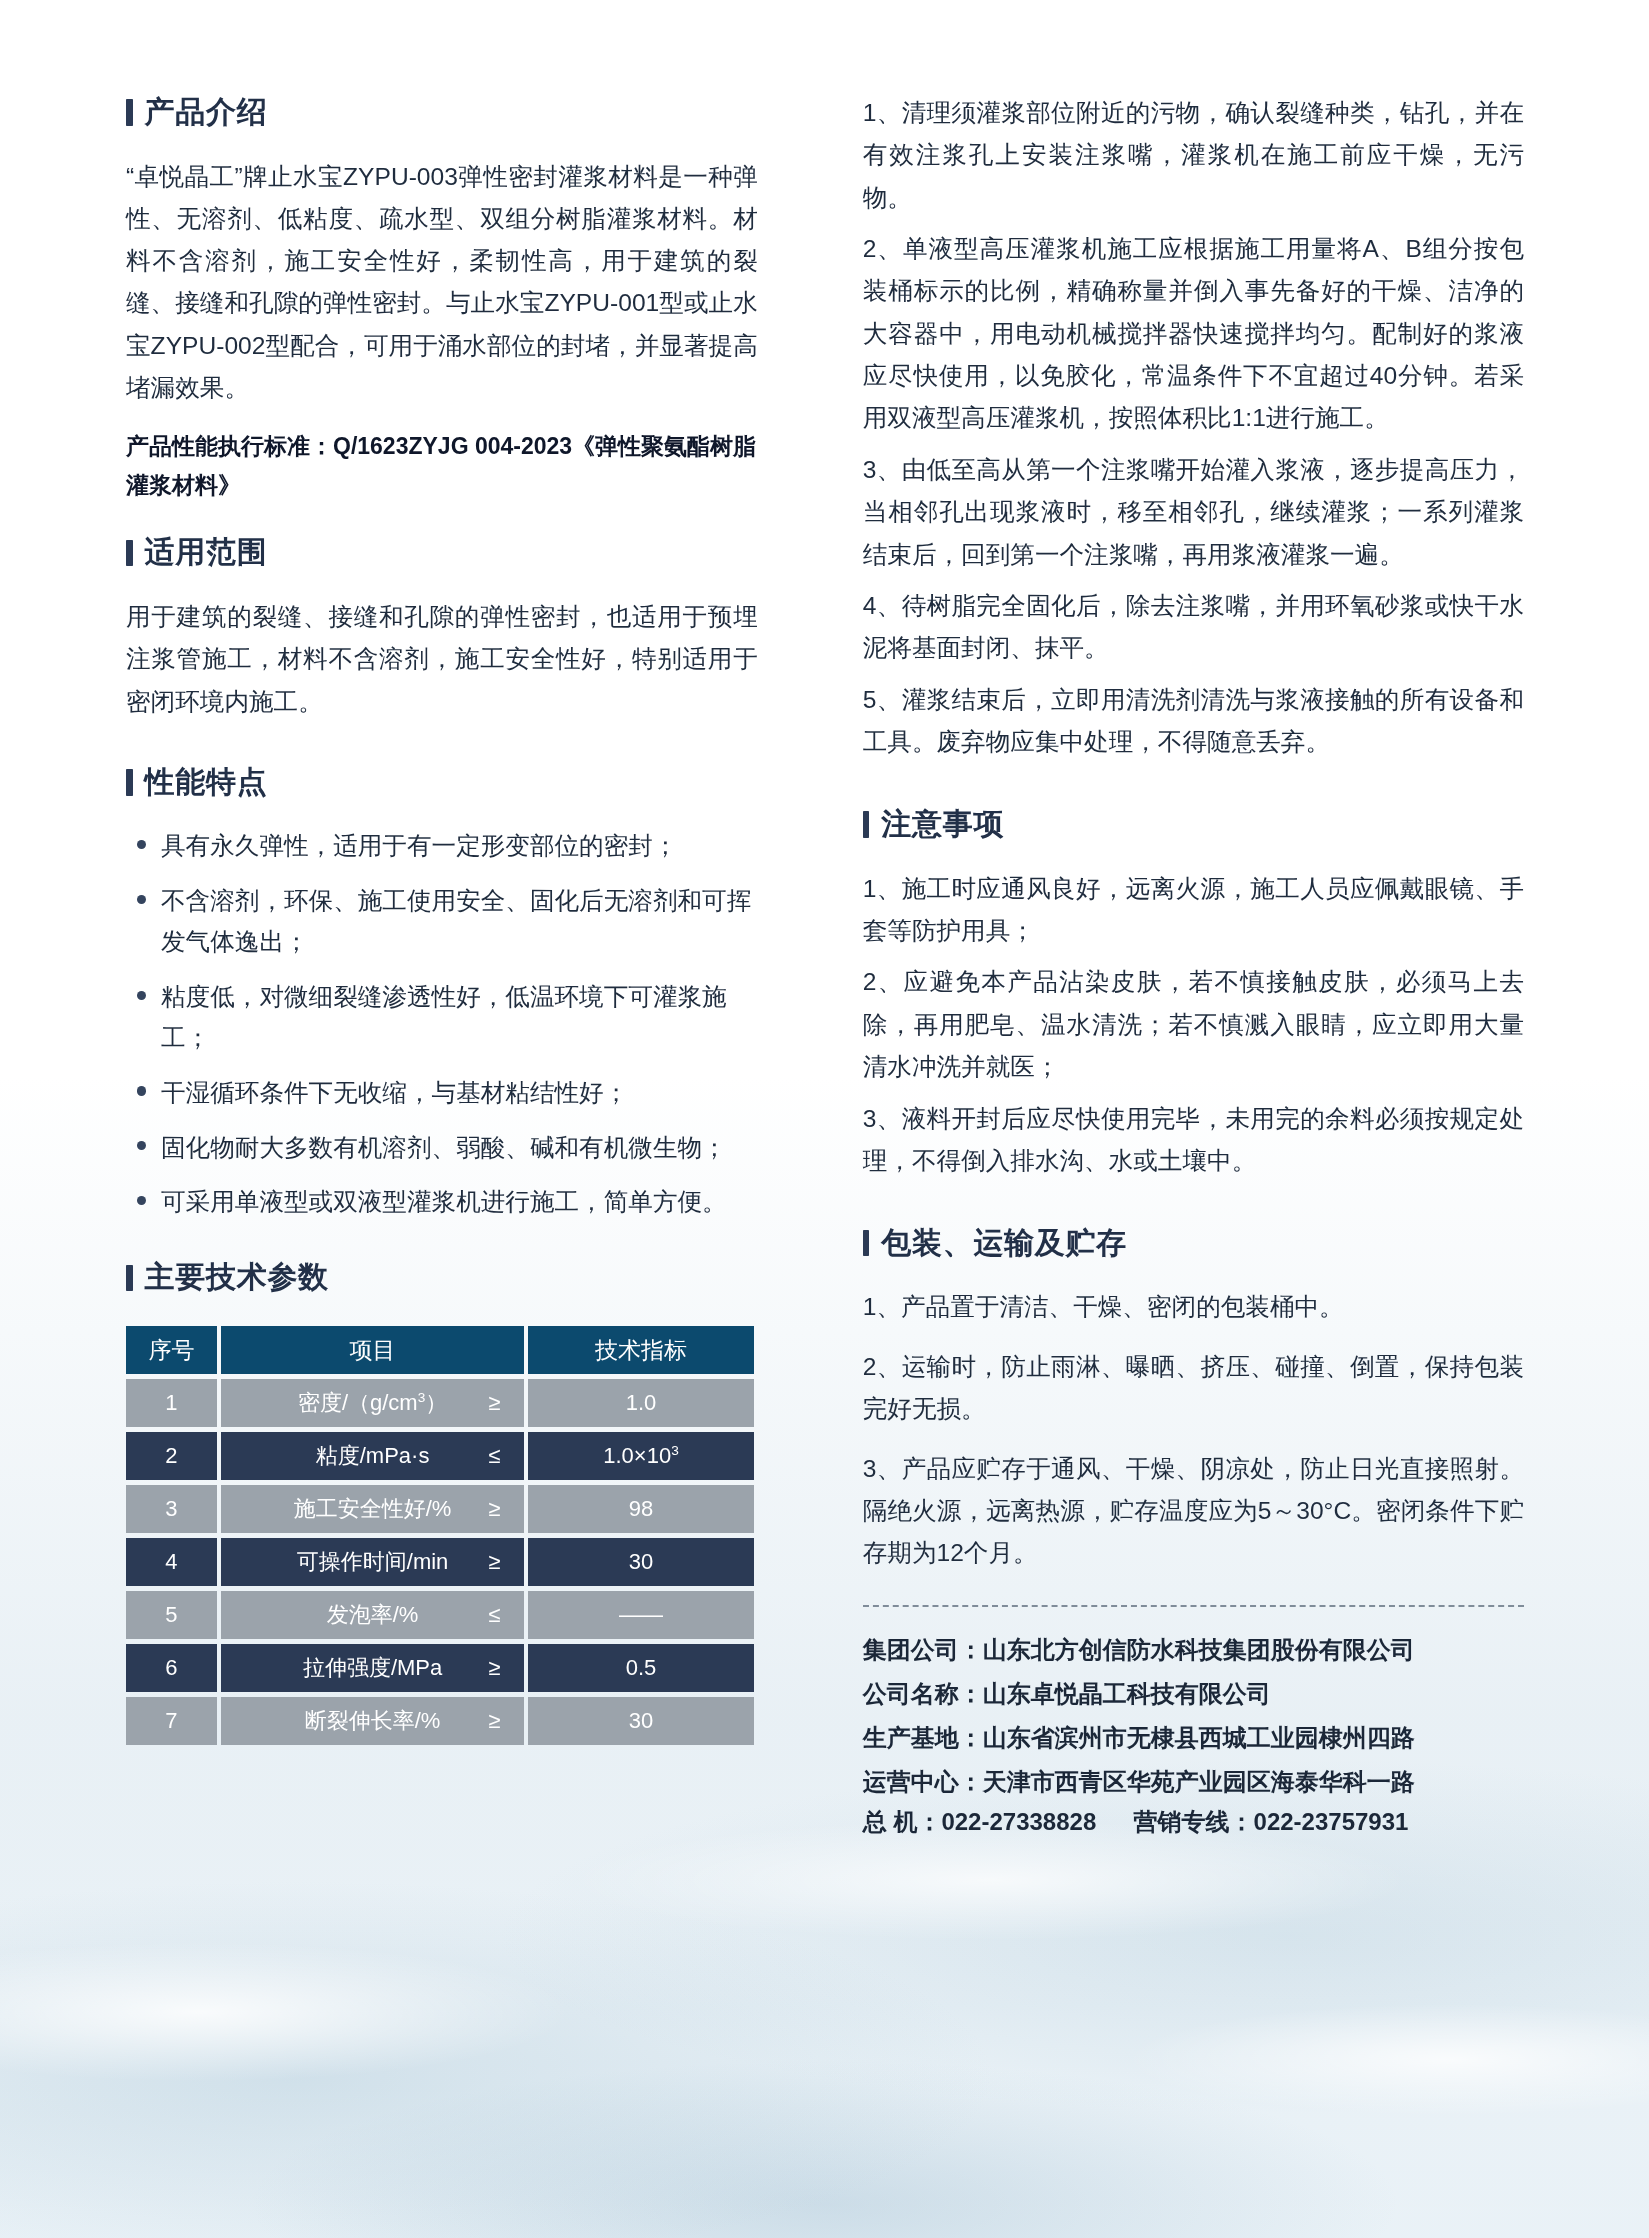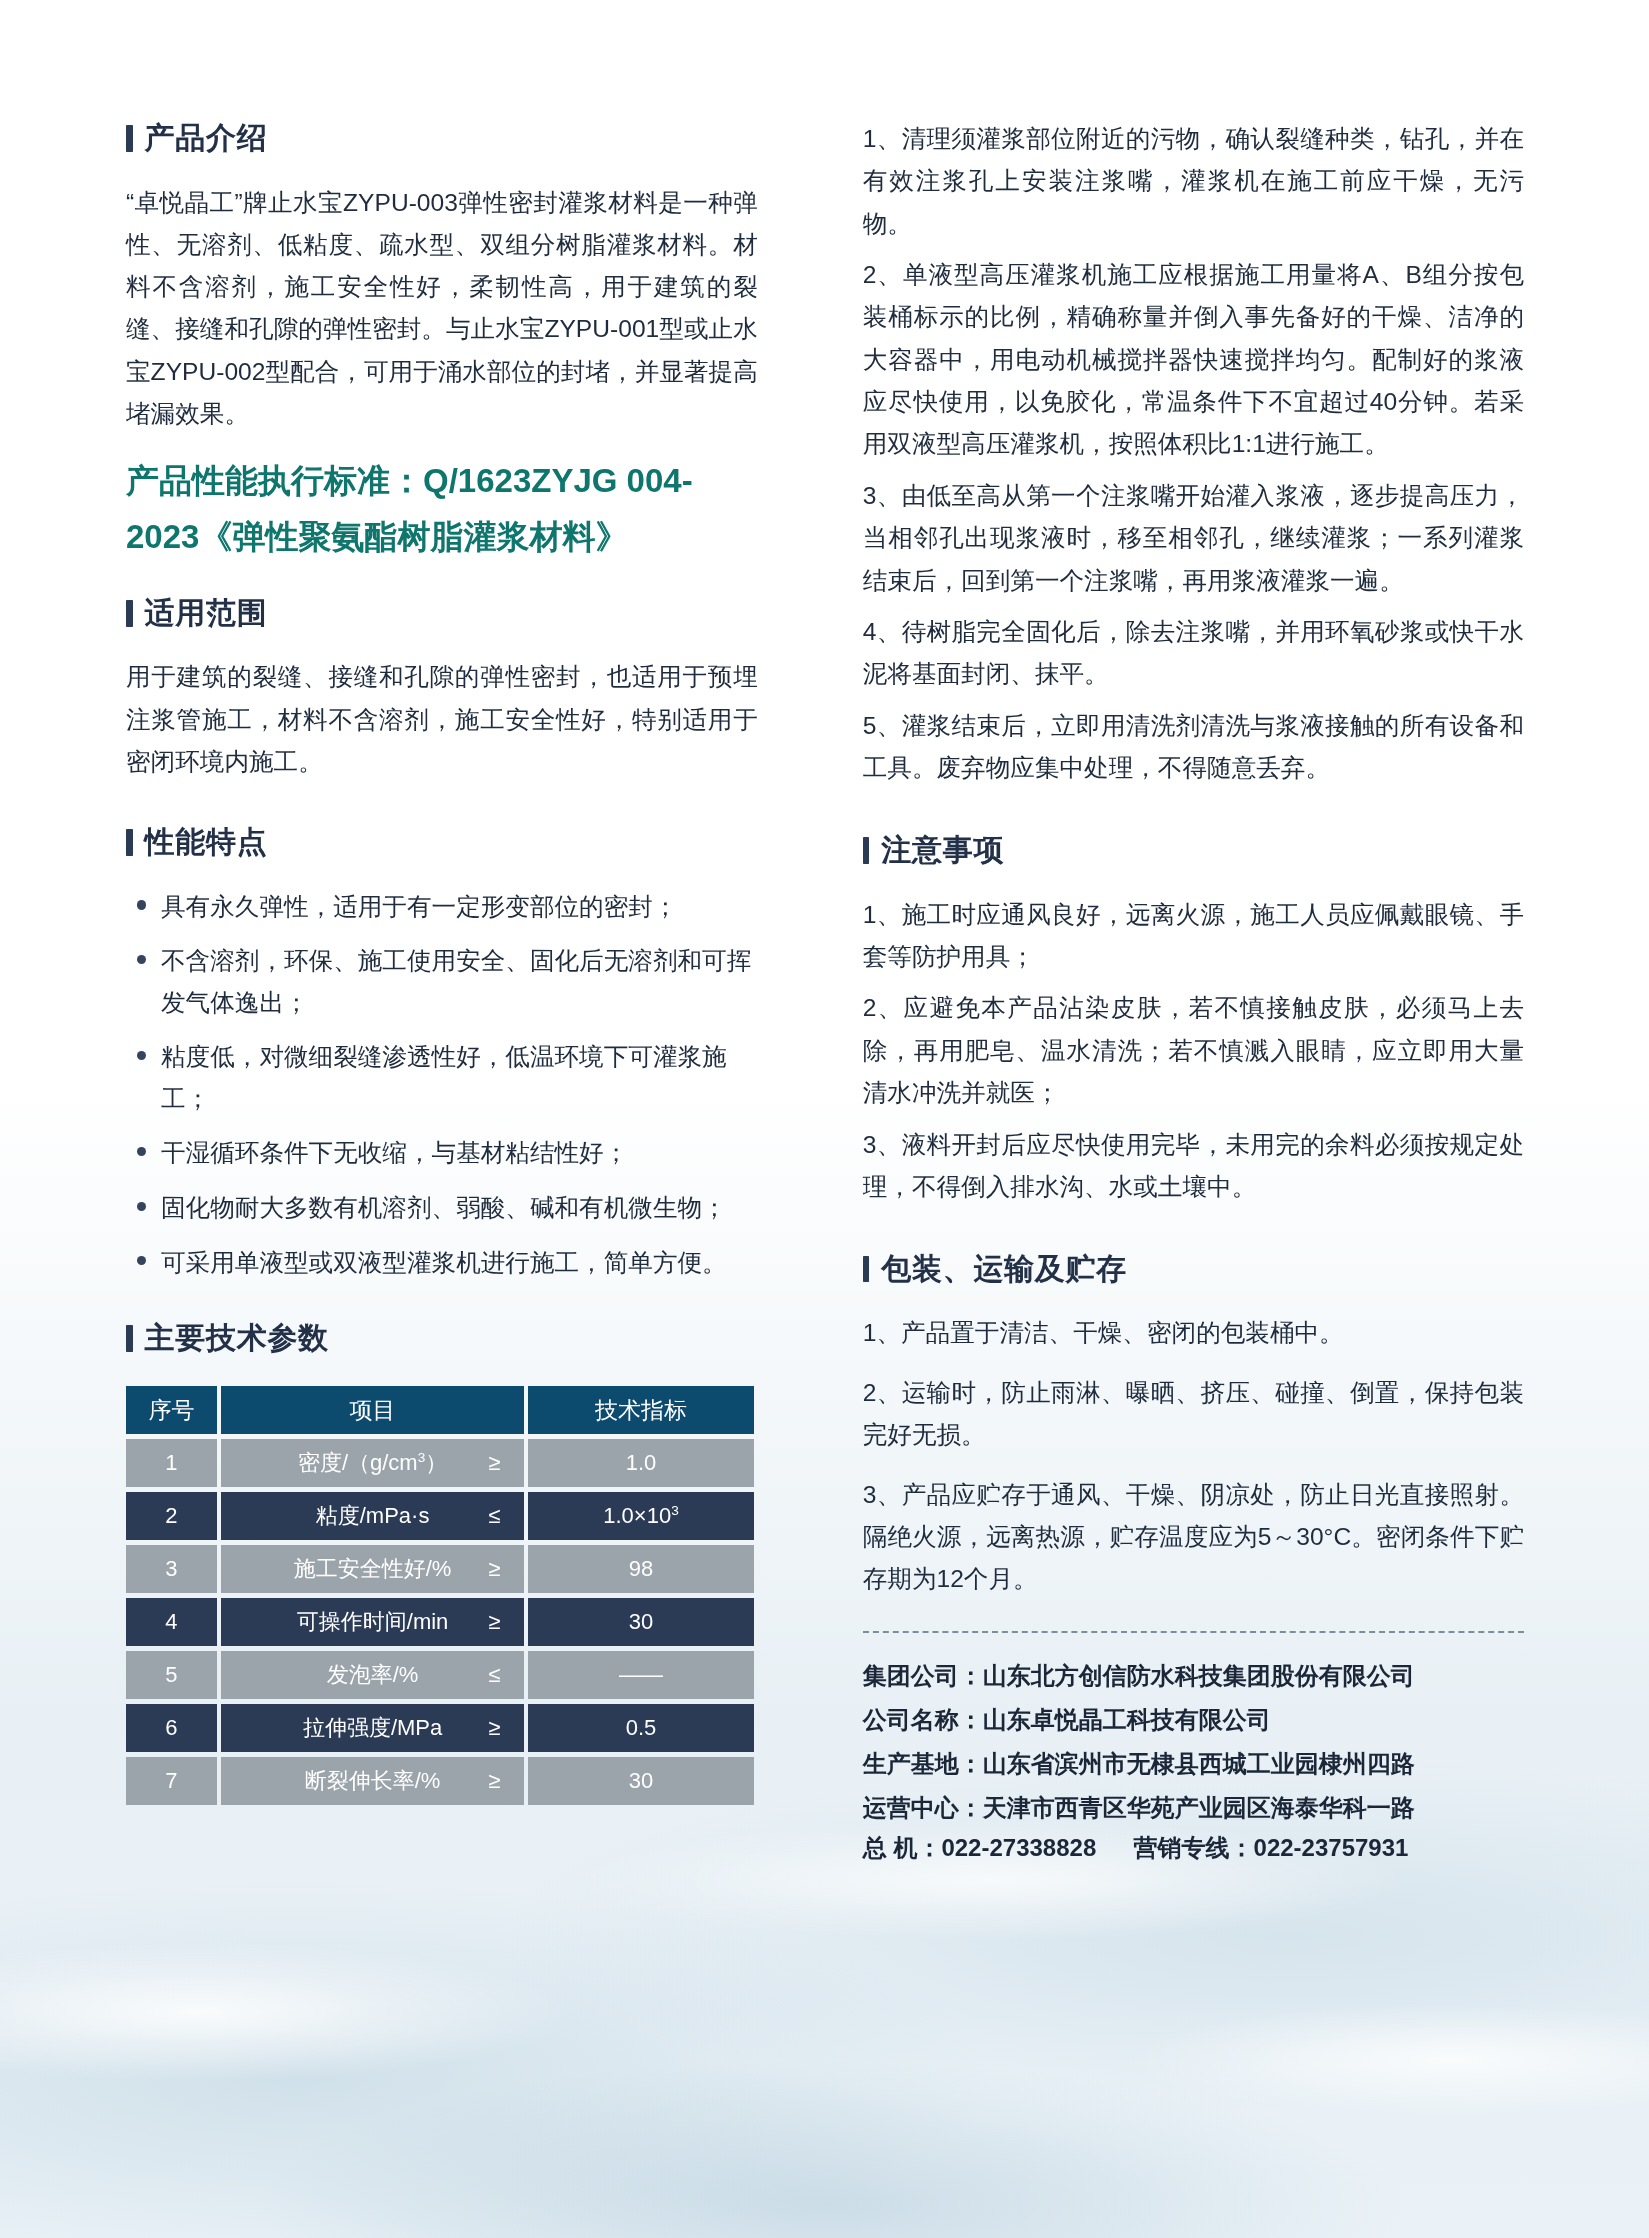--- a/index.html
+++ b/index.html
@@ -33,21 +33,21 @@
     content:"";
     position:absolute; left:0; right:0; bottom:0; height:598px;
     background:
       radial-gradient(ellipse 532px 100px at 12% 62%, rgba(255,255,255,0.85), rgba(255,255,255,0) 70%),
       radial-gradient(ellipse 598px 86px at 60% 40%, rgba(255,255,255,0.75), rgba(255,255,255,0) 70%),
       radial-gradient(ellipse 465px 80px at 88% 70%, rgba(255,255,255,0.8), rgba(255,255,255,0) 70%);
   }
   .content {
     position:relative;
     z-index:2;
-    padding:118px 126px 0 126px;
+    padding:92px 126px 0 126px;
     display:flex;
     gap:105px;
   }
   .col { width:642px; }
   .col-right { width:672px; }
 
   h2.sec {
     display:flex;
     align-items:center;
     font-size:30px;
@@ -65,24 +65,24 @@
     border-radius:0.7px;
   }
   p.body {
     font-size:24.6px;
     line-height:1.72;
     margin:0 0 17.3px 0;
     color:#1f2c3e;
     text-align:justify;
   }
   .std {
-    font-size:33px;
+    font-size:23px;
     line-height:1.72;
     font-weight:bold;
-    color:#0f766e;
+    color:#0f172a;
     margin:0 0 26.6px 0;
   }
   ul.feat {
     list-style:none;
     margin:0 0 35px 0;
     padding:0 0 0 4px;
   }
   ul.feat li {
     position:relative;
     font-size:24.6px;

